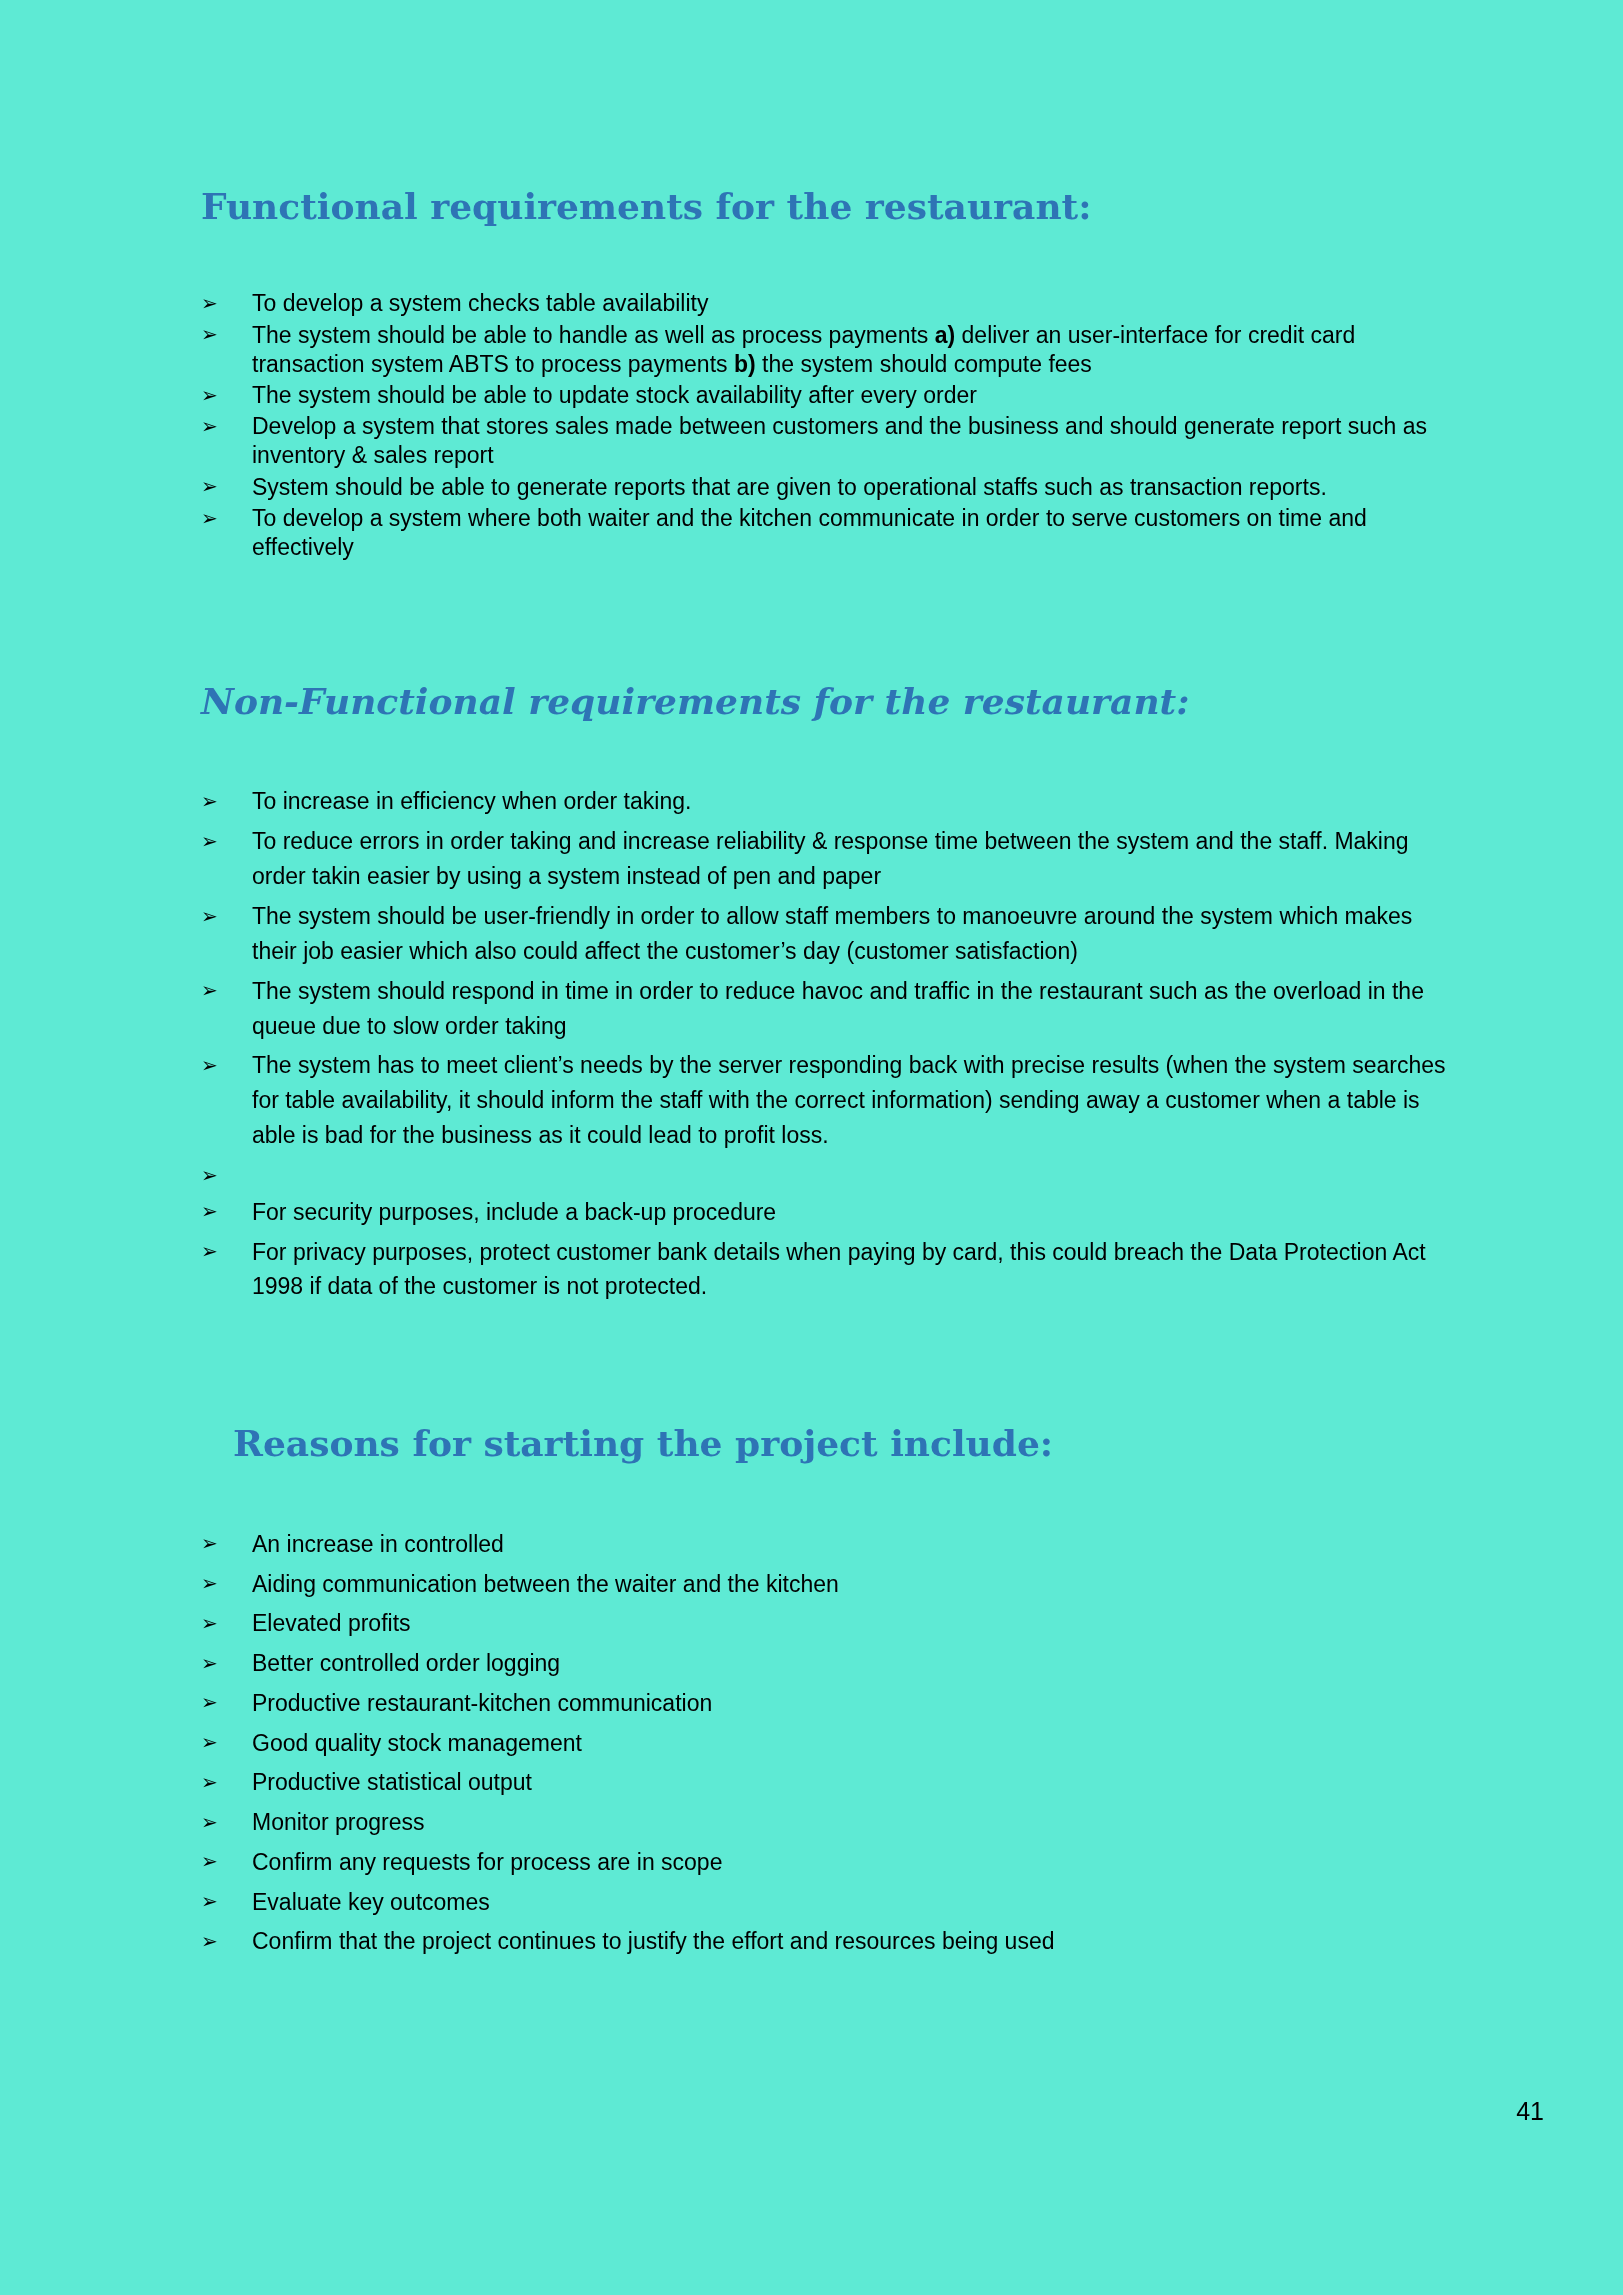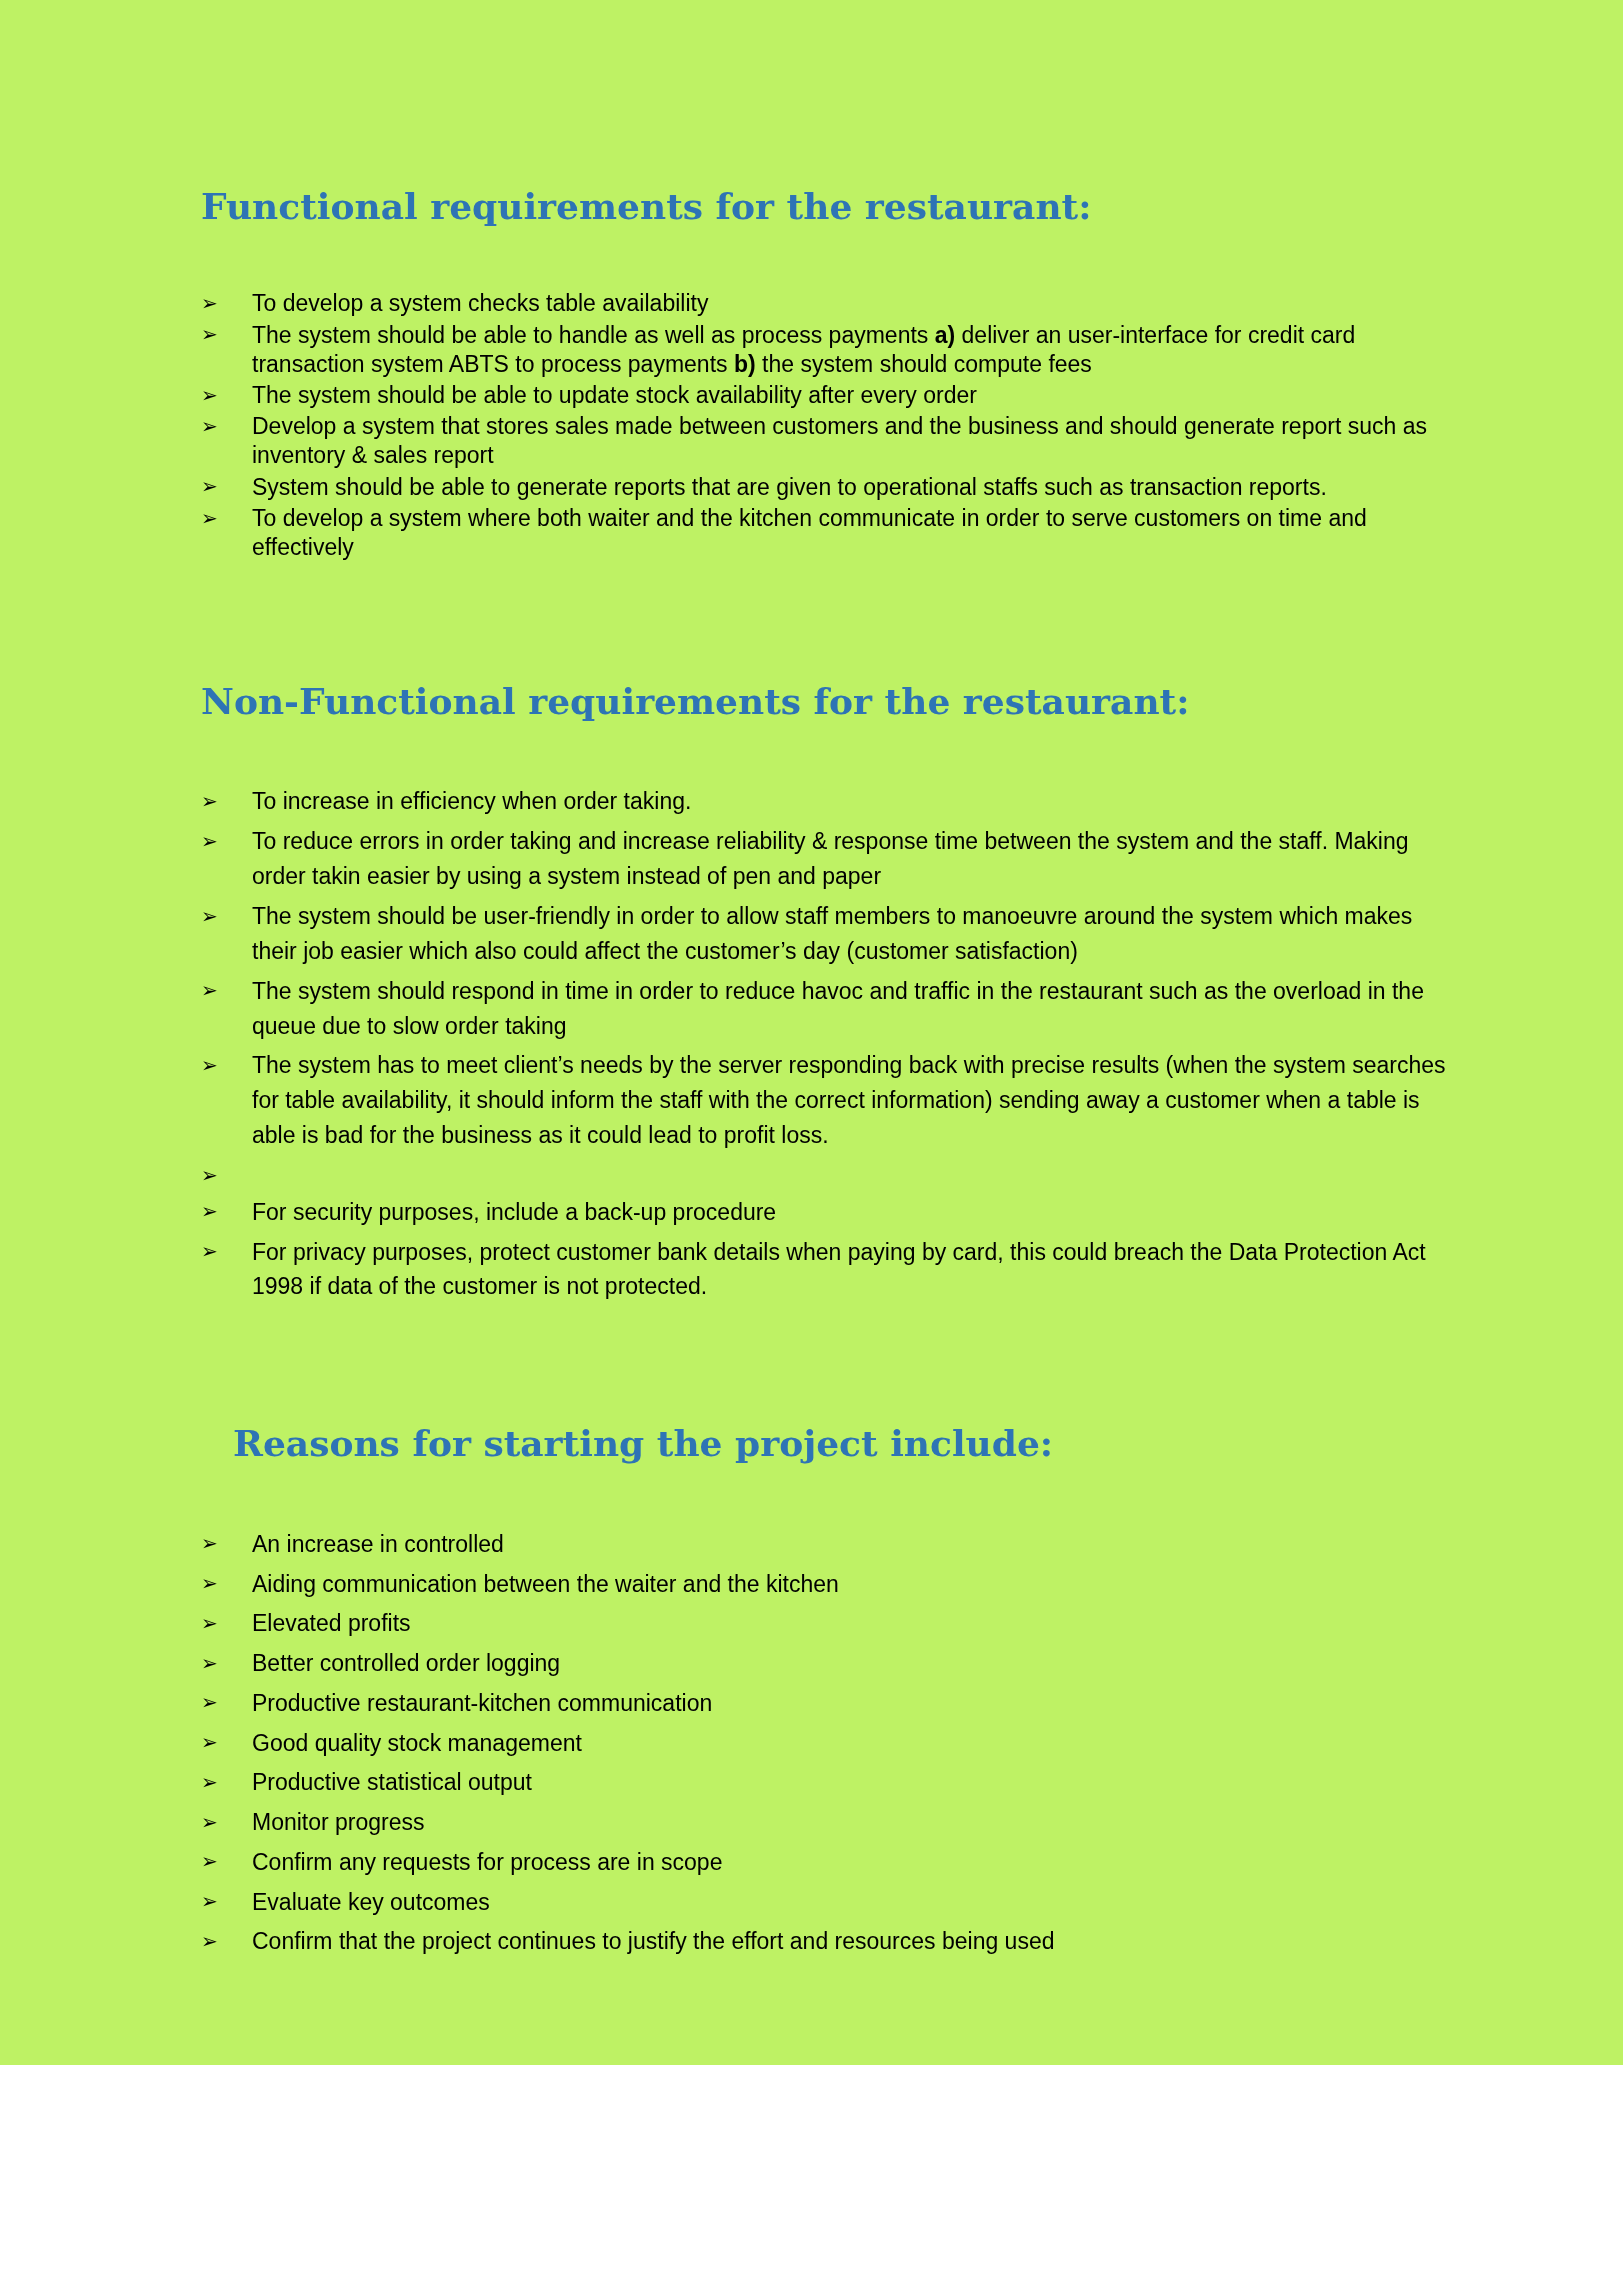--- a/index.html
+++ b/index.html
@@ -1,22 +1,22 @@
 <!DOCTYPE html>
 <html style="font-size:12.7px"><head>
 <meta charset="utf-8">
 <style>
   * { margin: 0; padding: 0; box-sizing: border-box; }
   html, body { background: #ffffff; }
 
   .page {
     position: relative;
     width: 1623px;
-    height: 2065px;
-    background: #bef264;
+    height: 2295px;
+    background: #5eead4;
     font-family: "Liberation Sans", sans-serif;
     font-size: 23px;
     color: #000000;
     padding: 186px 162px 0 201px;
     overflow: hidden;
   }
 
   h2.heading {
     font-family: "DejaVu Serif", serif;
     font-weight: bold;
@@ -93,21 +93,21 @@
           <span class="item-text"><span>System should be able to generate reports that are given to operational staffs such as transaction reports.</span></span>
         </li>
         <li class="bullet-item">
           <span class="bullet">➢</span>
           <span class="item-text"><span>To develop a system where both waiter and the kitchen communicate in order to serve customers on time and effectively</span></span>
         </li>
       </ul>
   </section>
 
   <section class="doc-section">
-    <h2 class="heading" style="color: rgb(46, 116, 181);">Non-Functional requirements for the restaurant:</h2>
+    <h2 class="heading" style="color: rgb(46, 116, 181); font-style: italic;">Non-Functional requirements for the restaurant:</h2>
     <ul class="bullet-list loose">
         <li class="bullet-item">
           <span class="bullet">➢</span>
           <span class="item-text"><span>To increase in efficiency when order taking.</span></span>
         </li>
         <li class="bullet-item">
           <span class="bullet">➢</span>
           <span class="item-text"><span>To reduce errors in order taking and increase reliability &amp; response time between the system and the staff. Making order takin easier by using a system instead of pen and paper</span></span>
         </li>
         <li class="bullet-item">

